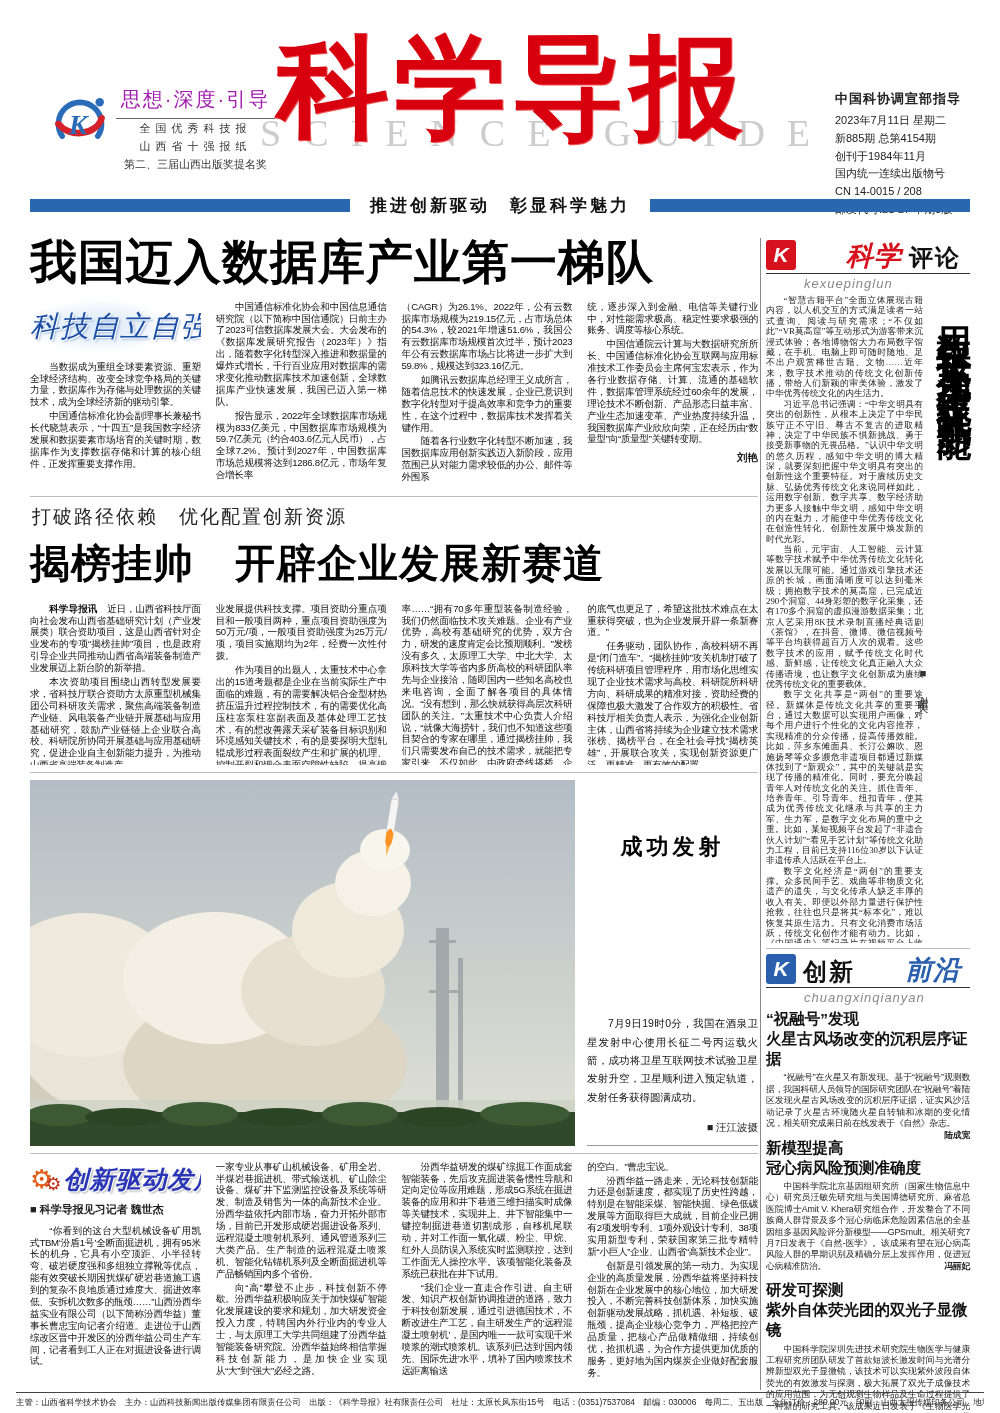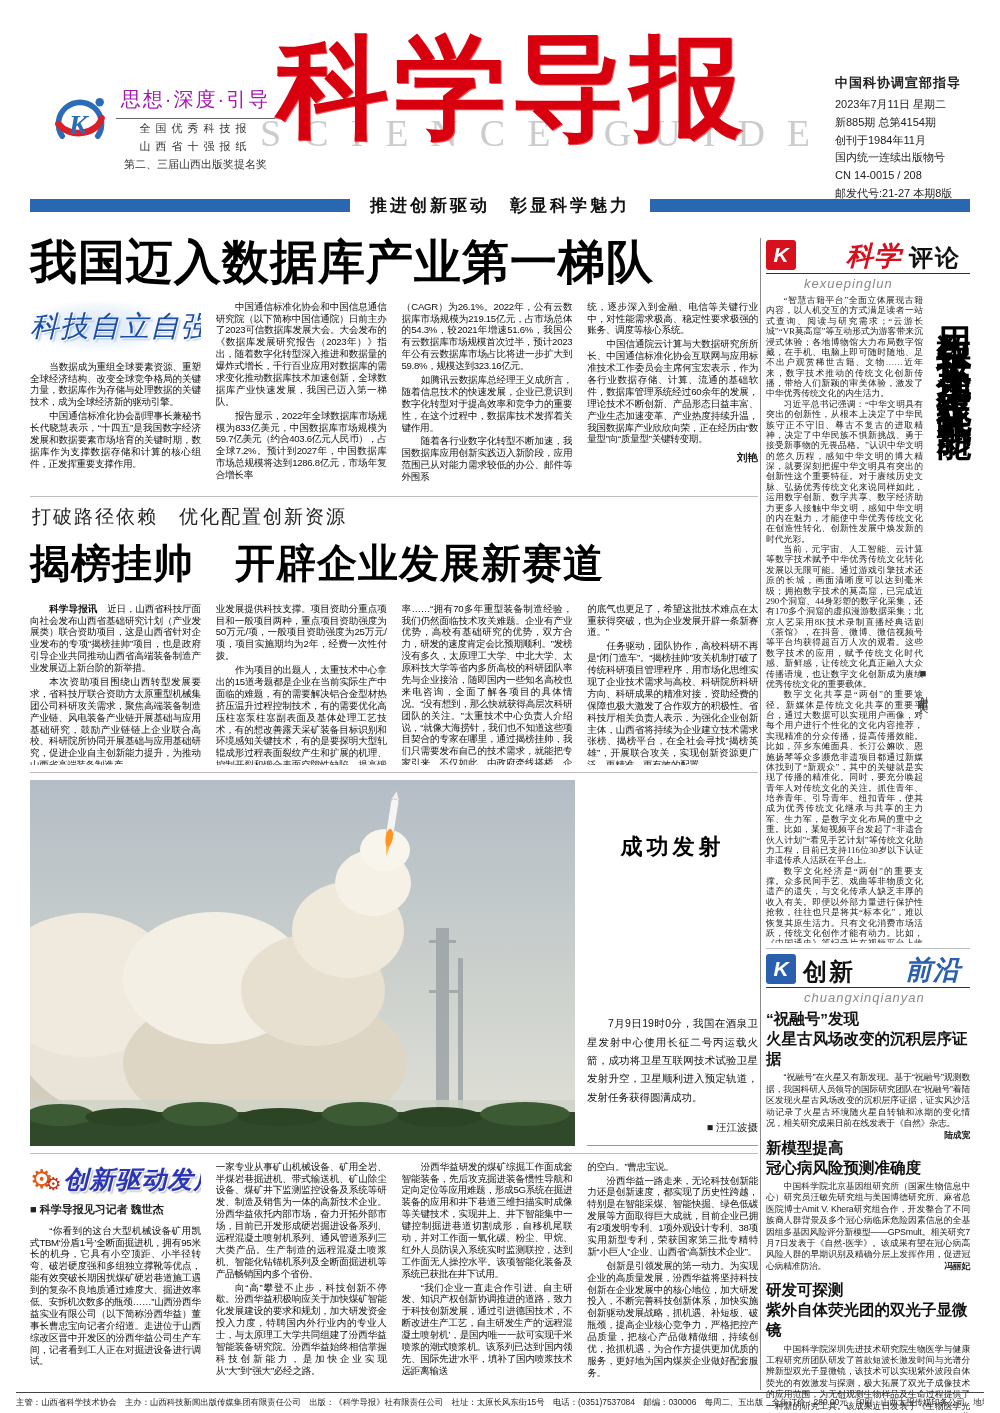--- a/index.html
+++ b/index.html
@@ -12,21 +12,21 @@
   .logo-txt{flex:1;text-align:center;}
   .tagline{font-size:20px;letter-spacing:2px;color:#a21caf;padding-bottom:5px;border-bottom:1px solid #666;white-space:nowrap;}
   .honor{font-size:11px;color:#333;line-height:1.65;}
   .honor.sp{letter-spacing:5px;}
   .masthead{position:absolute;left:260px;top:28px;width:505px;text-align:center;}
   .masthead-cn{position:relative;z-index:2;font-family:"Liberation Serif",serif;font-weight:900;
                font-size:112px;line-height:1.08;color:#d8000f;letter-spacing:6px;white-space:nowrap;
                text-shadow:1px 1px 0 #e55;}
   .masthead-en{position:relative;z-index:1;margin-top:-38px;font-family:"Liberation Serif",serif;
                font-size:38px;color:#cccccc;letter-spacing:22px;white-space:nowrap;}
-  .pubinfo{position:absolute;left:835px;top:72px;width:155px;font-size:11px;line-height:1.62;color:#222;}
+  .pubinfo{position:absolute;left:835px;top:88px;width:155px;font-size:11px;line-height:1.62;color:#222;}
   .pubinfo .lead{font-size:13px;font-weight:bold;letter-spacing:1px;margin-bottom:3px;white-space:nowrap;}
   .bluebar{position:absolute;left:30px;top:196px;width:940px;height:18px;display:flex;align-items:center;}
   .bluebar .seg{height:13px;background:#2a67b1;flex:1;}
   .bluebar .slogan{padding:0 20px;font-size:17px;font-weight:bold;letter-spacing:3px;color:#111;white-space:nowrap;}
 
   
   .main-left{position:absolute;left:30px;top:236px;width:728px;}
   .h1{margin:0 0 12px 0;font-size:47px;font-weight:900;letter-spacing:1px;line-height:1.12;color:#000;}
   .kicker{margin:2px 0 6px 2px;font-size:19px;letter-spacing:2px;color:#222;}
   .h2{margin:0 0 12px 0;font-size:40px;font-weight:900;letter-spacing:1px;color:#000;}
@@ -278,21 +278,21 @@
 
     <div class="sec-head">
       <div class="k-box k-red">K</div>
       <span class="script red-t">科学</span>
       <span class="plain-t">评论</span>
     </div>
     <div class="pinyin">kexuepinglun</div>
 
     <div class="commentary">
       <div class="comm-body">
-        <p>“智慧古籍平台”全面立体展现古籍内容，以人机交互的方式满足读者一站式查询、阅读与研究需求；“云游长城”“VR莫高窟”等互动形式为游客带来沉浸式体验；各地博物馆大力布局数字馆藏，在手机、电脑上即可随时随地、足不出户观赏稀世古籍、文物……近年来，数字技术推动的传统文化创新传播，带给人们新颖的审美体验，激发了中华优秀传统文化的内生活力。</p>
+        <p>“智慧古籍平台”全面立体展现古籍内容，以人机交互的方式满足读者一站式查询、阅读与研究需求；“不仅如此”“VR莫高窟”等互动形式为游客带来沉浸式体验；各地博物馆大力布局数字馆藏，在手机、电脑上即可随时随地、足不出户观赏稀世古籍、文物……近年来，数字技术推动的传统文化创新传播，带给人们新颖的审美体验，激发了中华优秀传统文化的内生活力。</p>
         <p>习近平总书记强调：“中华文明具有突出的创新性，从根本上决定了中华民族守正不守旧、尊古不复古的进取精神，决定了中华民族不惧新挑战、勇于接受新事物的无畏品格。”认识中华文明的悠久历程，感知中华文明的博大精深，就要深刻把握中华文明具有突出的创新性这个重要特征。对于赓续历史文脉、弘扬优秀传统文化来说同样如此，运用数字创新、数字共享、数字经济助力更多人接触中华文明，感知中华文明的内在魅力，才能使中华优秀传统文化在创造性转化、创新性发展中焕发新的时代光彩。</p>
         <p>当前，元宇宙、人工智能、云计算等数字技术赋予中华优秀传统文化转化发展以无限可能。通过游戏引擎技术还原的长城，画面清晰度可以达到毫米级；拥抱数字技术的莫高窟，已完成近290个洞窟、44身彩塑的数字化采集，还有170多个洞窟的虚拟漫游数据采集；北京人艺采用8K技术录制直播经典话剧《茶馆》，在抖音、微博、微信视频号等平台均获得超百万人次的观看。这些数字技术的应用，赋予传统文化时代感、新鲜感，让传统文化真正融入大众传播语境，也让数字文化创新成为赓续优秀传统文化的重要载体。</p>
         <p>数字文化共享是“两创”的重要途径。新媒体是传统文化共享的重要平台，通过大数据可以实现用户画像，对每个用户进行个性化的文化内容推荐，实现精准的分众传播，提高传播效能。比如，萍乡东傩面具、长汀公嫲吹、恩施扬琴等众多濒危非遗项目都通过新媒体找到了“新观众”，其中的关键就是实现了传播的精准化。同时，要充分唤起青年人对传统文化的关注。抓住青年、培养青年、引导青年、纽扣青年，使其成为优秀传统文化继承与共享的主力军、生力军，是数字文化布局的重中之重。比如，某短视频平台发起了“非遗合伙人计划”“看见手艺计划”等传统文化助力工程，目前已支持116位30岁以下认证非遗传承人活跃在平台上。</p>
         <p>数字文化经济是“两创”的重要支撑。众多民间手艺、戏曲等非物质文化遗产的遗失，与文化传承人缺乏丰厚的收入有关。即便以外部力量进行保护性抢救，往往也只是将其“标本化”，难以恢复其原生活力。只有文化消费市场活跃，传统文化创作才能有动力。比如，《中国通史》等纪录片在视频平台上收费观看，使传统文化释放出可观的商业价值，纪录片创作方、版权方、播出方实现商业共赢；有花丝镶嵌技艺非遗传承人入驻电商平台，一年多来售出超20万件工艺产品。目前“文化+短视频”“文化+旅游”“文化+影视”“文化+游戏”“文化+动漫”等数字文化产业蓬勃发展，经济效益转化为传统文化创作和传播的内驱力，形成文化创作与收益的良性循环。</p>
 
       </div>
       <div class="comm-right">
         <div class="vert-author">■ 谢霜天</div>
         <div class="vert-headline">用数字技术为优秀传统文化赋新能</div>
       </div>

